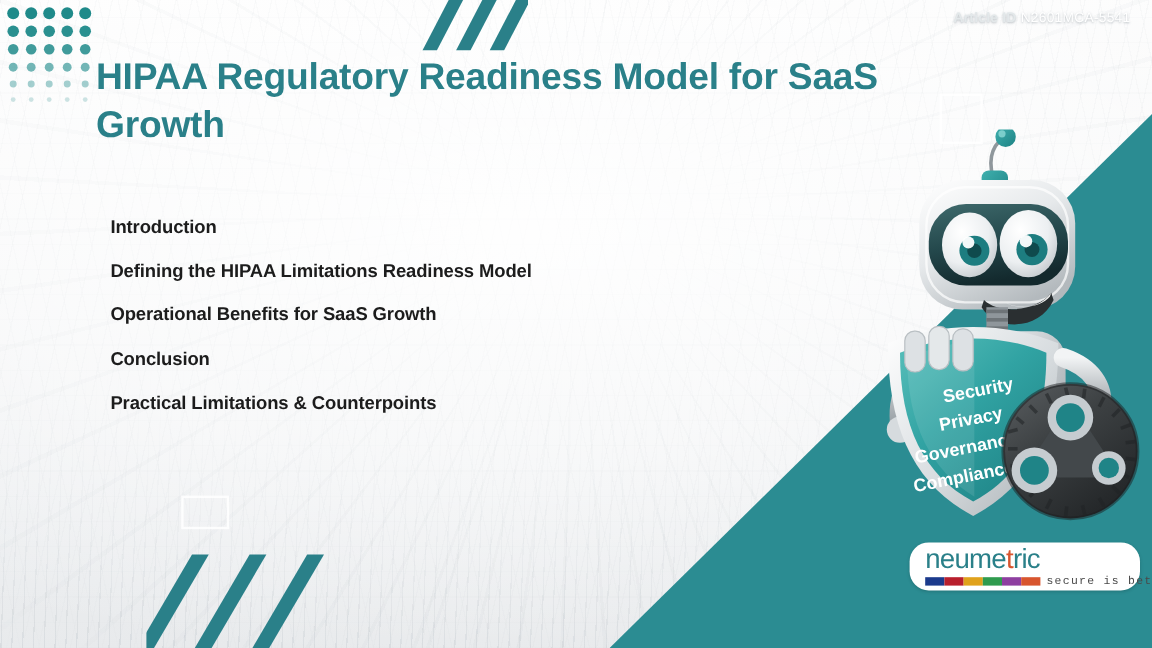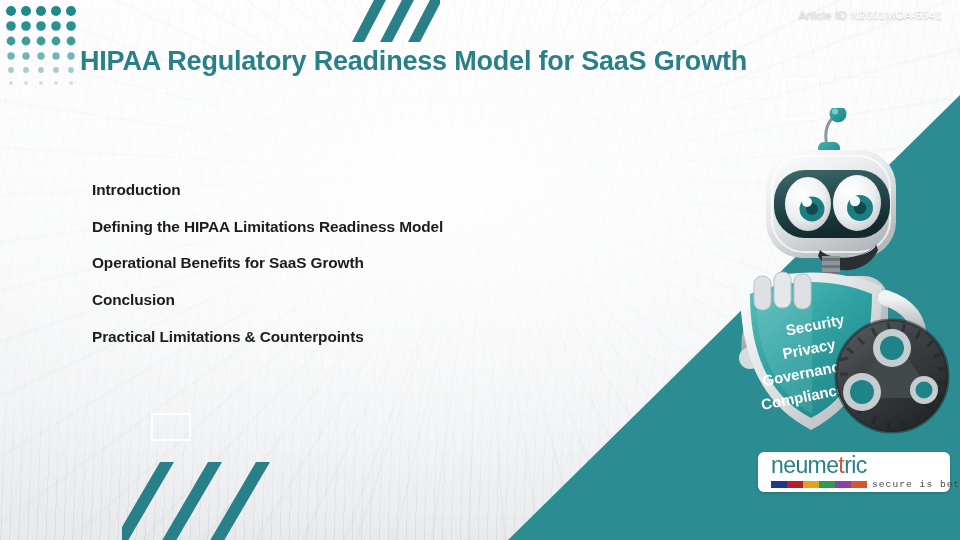--- a/index.html
+++ b/index.html
@@ -74,46 +74,46 @@
   .ghost-square.s1 { left:783px; top:78px;  width:36px; height:42px; }
   .ghost-square.s2 { left:151px; top:413px; width:40px; height:28px; }
 
   
   .article-id {
     position:absolute; right:18px; top:9px;
     font-size:11.5px; letter-spacing:.2px;
     color:#e9edef; white-space:nowrap;
     text-shadow:0 1px 2px rgba(90,105,115,.45);
   }
-  .article-id .aid-label { font-weight:400; color:#e3e8ea; }
+  .article-id .aid-label { font-weight:700; color:#e3e8ea; }
   .article-id .aid-value { font-weight:400; color:#ffffff; }
 
   
   .title {
     position:absolute; left:80px; top:44px; width:730px;
-    font-size:27px; line-height:1.30; font-weight:700;
+    font-size:31px; line-height:1.30; font-weight:700;
     color:#2a8089; letter-spacing:-.2px;
   }
 
   
   .agenda { position:absolute; left:92px; top:138px; width:520px;margin-top:44px; }
   .agenda-item {
     font-size:15.4px; font-weight:700; color:#1c1c1c;
     line-height:1.0; margin-bottom:21.3px;
     letter-spacing:-.1px; white-space:nowrap;
   }
 
   
   .robot { position:absolute; left:726px; top:108px; width:240px; height:330px; }
 
   
   .logo-plate {
     position:absolute; left:758px; top:452px;
     width:192px; height:40px; background:#ffffff;
-    border-radius:6px; display:flex; align-items:center;
+    border-radius:16px; display:flex; align-items:center;
     padding:3px 7px; gap:6px;
     box-shadow:0 1px 3px rgba(0,0,0,.18);
   }
   .logo-word {
     font-size:23px; font-weight:400; color:#2a8089;
     letter-spacing:-.6px; line-height:1;
   }
   .logo-word .dot-i { color:#d8552e; }
   .logo-right { display:flex; flex-direction:column; gap:2px; }
   .logo-bars { display:flex; height:7px; width:96px; }

